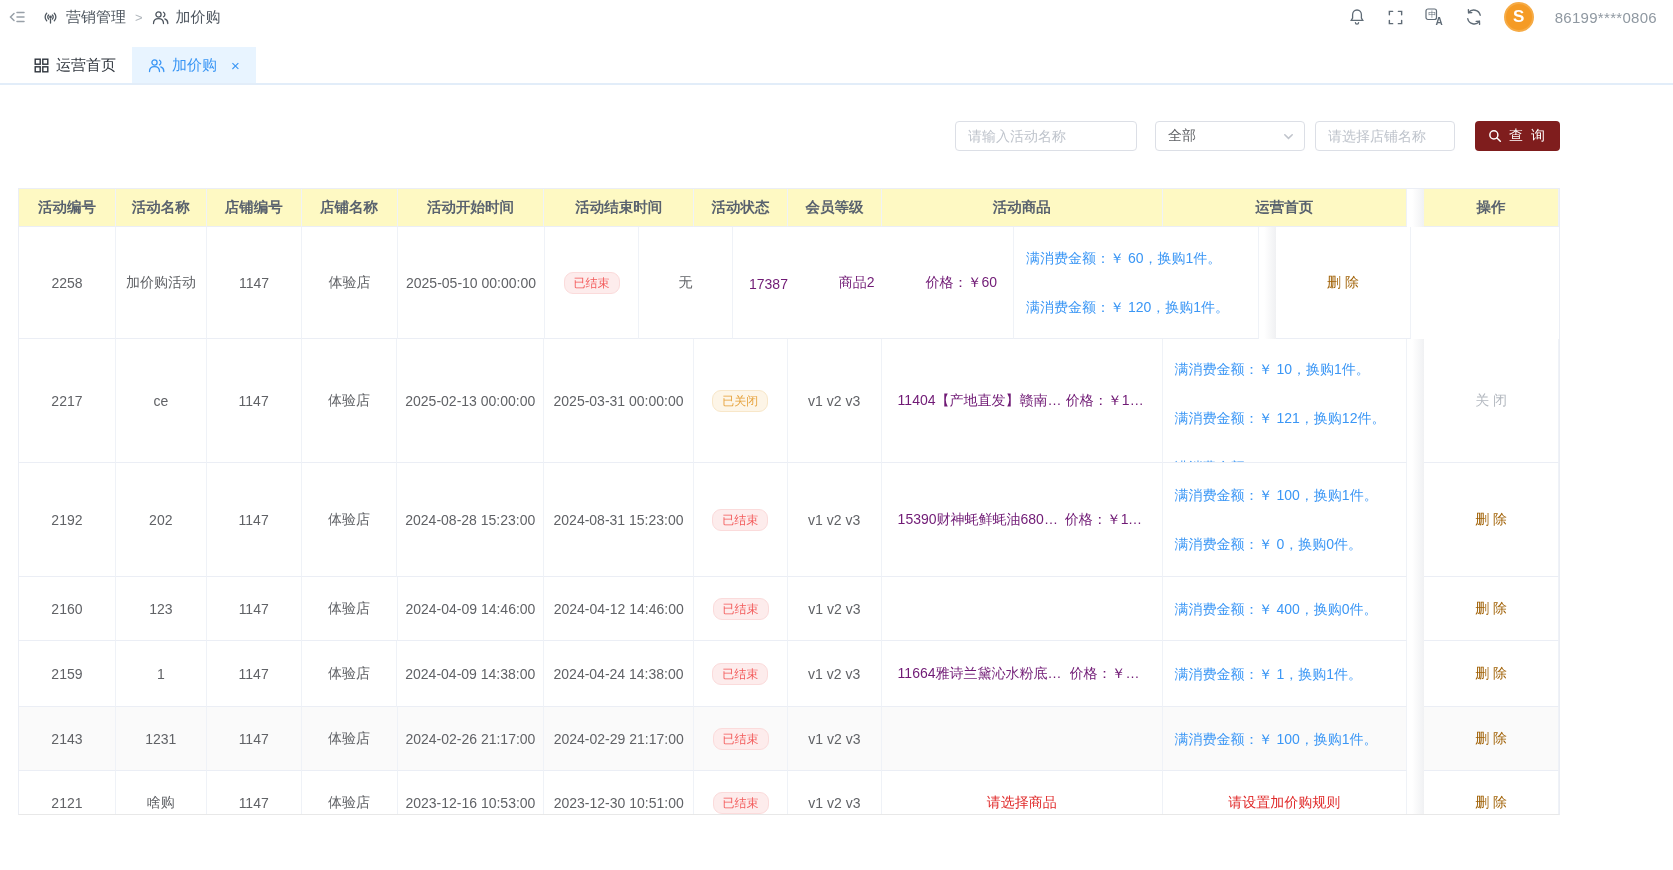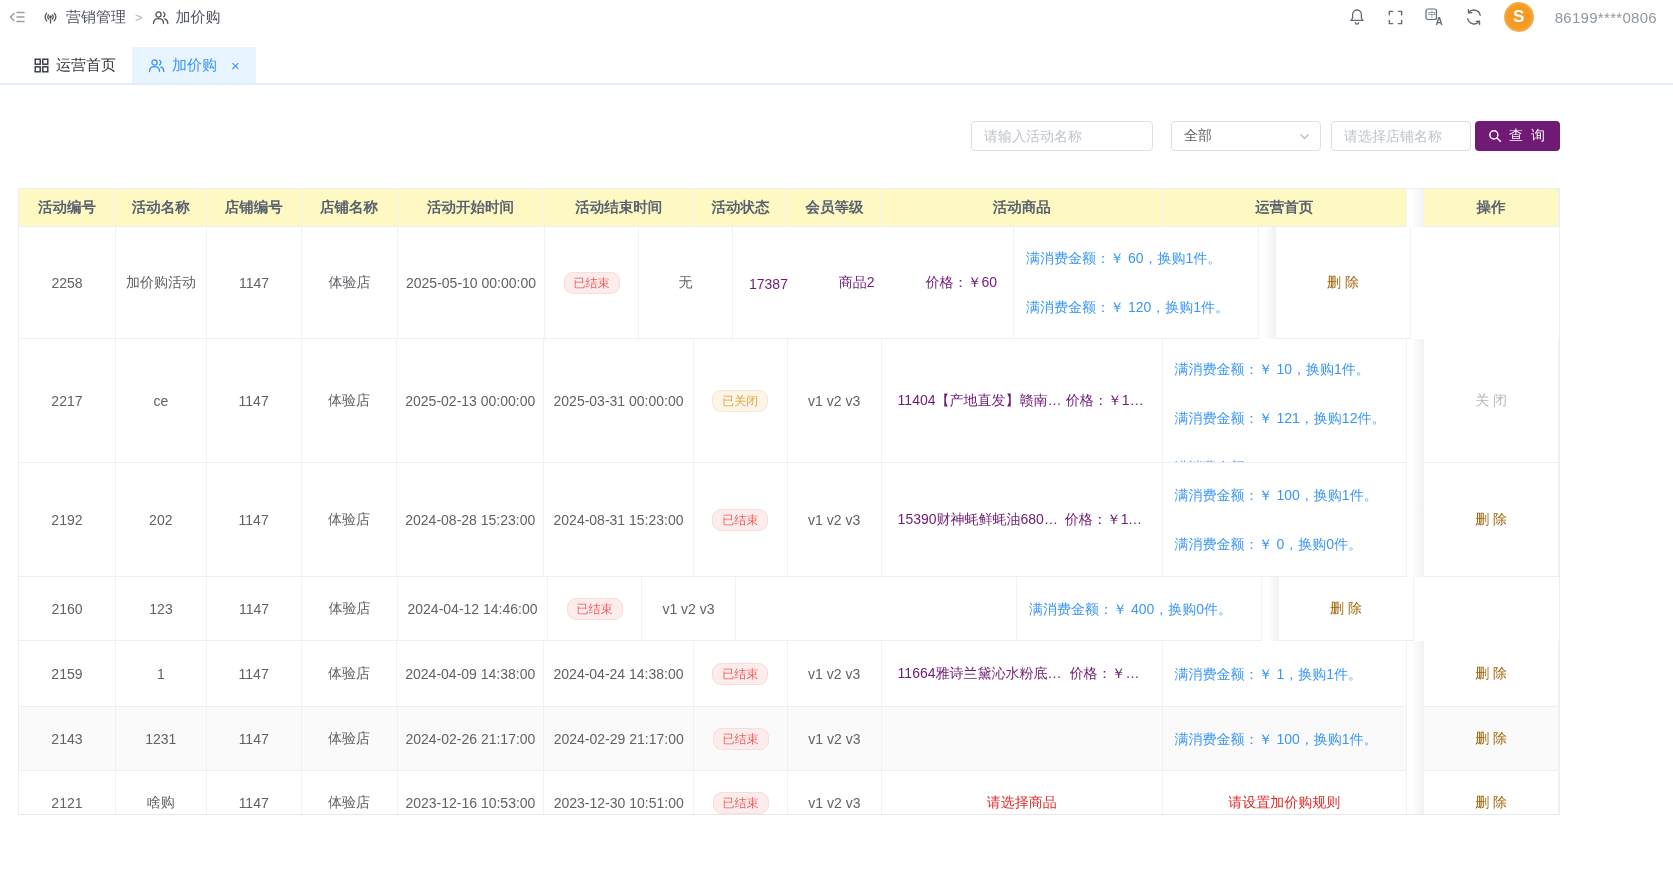--- a/index.html
+++ b/index.html
@@ -25,25 +25,25 @@
   .tab { display:flex; align-items:center; gap:7px; padding:0 16px; font-size:15px; color:#2f353d; cursor:pointer; }
   .tab.active { background:#e8f4ff; color:#3a96f5; }
   .tab .close { margin-left:7px; font-size:15px; line-height:1; cursor:pointer; }
 
   
   .filters { display:flex; align-items:center; justify-content:flex-end; margin:36px 113px 0 0; }
   .inp { height:30px; border:1px solid #dcdfe6; border-radius:4px; padding:0 12px; font-size:14px;
     color:#606266; outline:none; }
   .inp::placeholder { color:#bfc4cc; }
   .inp.activity { width:182px; margin-right:18px; }
-  .inp.store { width:140px; margin-right:4px; }
+  .inp.store { width:140px; margin-right:20px; }
   .select { width:150px; height:30px; border:1px solid #dcdfe6; border-radius:4px; display:flex;
     align-items:center; justify-content:space-between; padding:0 9px 0 12px; font-size:14px;
     color:#606266; margin-right:10px; cursor:pointer; background:#fff; }
-  .btn-search { height:30px; background:#701a75; color:#fff; border:none; border-radius:4px;
+  .btn-search { height:30px; background:#7f1d1d; color:#fff; border:none; border-radius:4px;
     display:flex; align-items:center; gap:7px; padding:0 13px; font-size:14px; cursor:pointer;
     letter-spacing:2px; }
 
   
   .table { margin:37px 0 0 18px; width:1542px; height:627px; overflow:hidden;
     border:1px solid #ebeef5; border-bottom:1px solid #e8e8e8; }
   .tr { display:flex; }
   .th,.td { display:flex; align-items:center; justify-content:center; font-size:14px;
     border-right:1px solid #eff2f7; border-bottom:1px solid #ebeef5; }
   .th { background:#fef9c3; font-weight:bold; color:#59626e; height:38px; font-size:14.5px; }
@@ -291,20 +291,21 @@
         <div class="td cgap"></div>
         <div class="td c10">
           <span class="op">删 除</span>
         </div>
       </div>
       <div class="tr" style="height: 64px;">
         <div class="td c0">2160</div>
         <div class="td c1">123</div>
         <div class="td c2">1147</div>
         <div class="td c3">体验店</div>
+        <div class="td c4">2024-04-09 14:46:00</div>
         <div class="td c5">2024-04-12 14:46:00</div>
         <div class="td c6">
           <span class="badge ended">已结束</span>
         </div>
         <div class="td c7">v1 v2 v3</div>
         <div class="td c8"></div>
         <div class="td c9">
           <div class="rules">
             <div class="line">满消费金额：￥ 400，换购0件。</div>
           </div>

